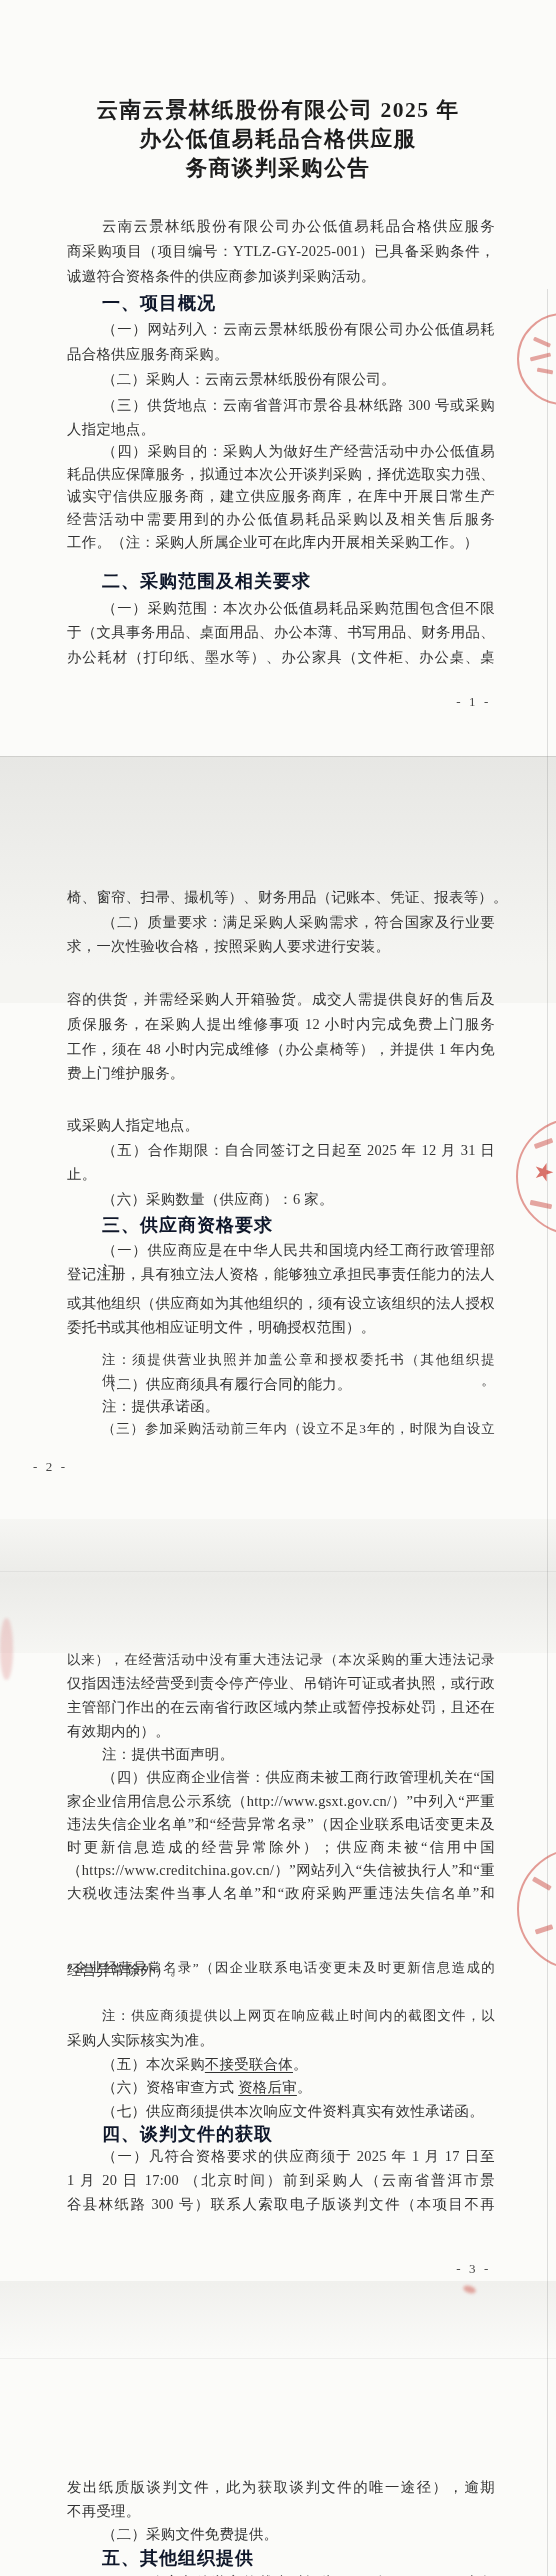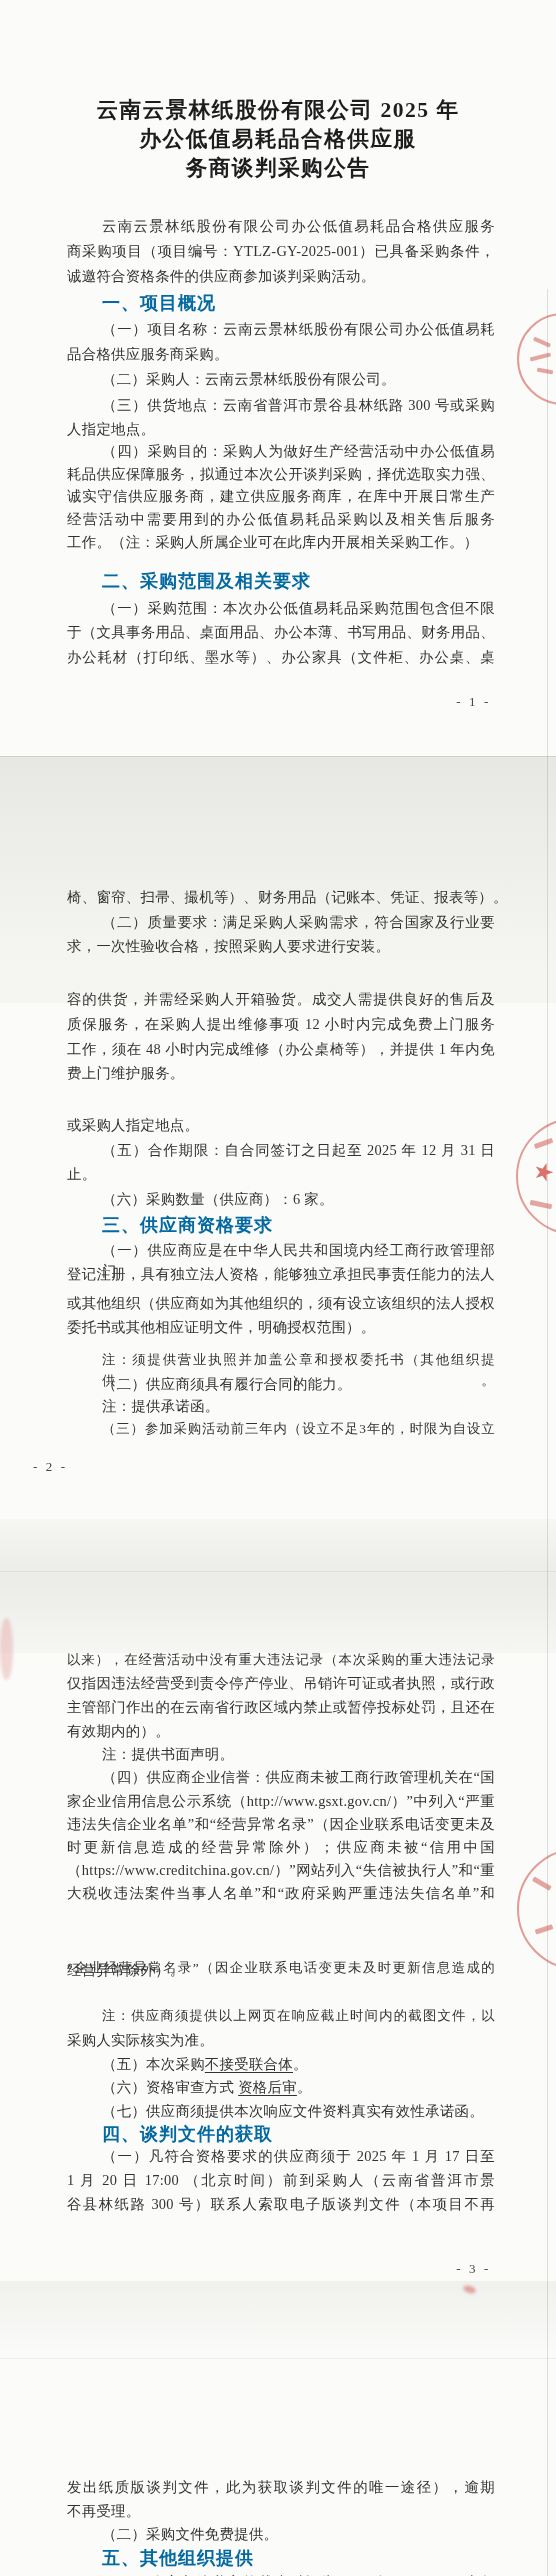--- a/index.html
+++ b/index.html
@@ -15,21 +15,21 @@
   .e2{top:1571px;background:rgba(0,0,0,.05);}
   .e3{top:2358px;background:rgba(0,0,0,.05);}
   .vline{position:absolute;left:547px;top:289px;width:1px;height:3640px;background:rgba(100,100,100,.20);z-index:1;}
   
   .t{position:absolute;z-index:3;font-size:14.4px;line-height:20.6px;letter-spacing:0.3px;white-space:nowrap;}
   .just{white-space:normal;text-align:justify;text-align-last:justify;}
   .fit{font-size:13.4px;}
   .title{position:absolute;z-index:3;left:64px;width:428px;text-align:center;white-space:pre-line;
          font-weight:bold;font-size:21.6px;line-height:29px;letter-spacing:1.5px;color:#1d1d1d;}
   .h{position:absolute;z-index:3;font-family:"Liberation Sans",sans-serif;font-weight:bold;
-     font-size:18px;line-height:23px;letter-spacing:1px;color:#0369a1;white-space:nowrap;}
+     font-size:18px;line-height:23px;letter-spacing:1px;color:#0f172a;white-space:nowrap;}
   .pn{position:absolute;z-index:3;font-size:13px;letter-spacing:2.6px;color:#454545;}
   .u{text-decoration:underline;text-underline-offset:3.1px;}
   .edge-stamp{position:absolute;z-index:4;border-radius:50%;border:2.6px solid rgba(203,60,50,.50);}
   .mk{position:absolute;background:rgba(200,60,50,.45);border-radius:1px;}
   .star-mark{position:absolute;z-index:5;color:rgba(203,55,45,.70);font-size:24px;}
   .smudge{position:absolute;z-index:2;border-radius:50%;filter:blur(1.5px);}
 </style>
 </head>
 <body>
 
@@ -45,21 +45,21 @@
 
   <div class="vline"></div>
 
   <div class="title" style="top:96px;">云南云景林纸股份有限公司 2025 年
 办公低值易耗品合格供应服
 务商谈判采购公告</div>
   <div class="t just" style="top:216px;left:102px;width:393px;">云南云景林纸股份有限公司办公低值易耗品合格供应服务</div>
   <div class="t just" style="top:241px;left:67px;width:428px;">商采购项目（项目编号：YTLZ-GY-2025-001）已具备采购条件，</div>
   <div class="t" style="top:266px;left:67px;">诚邀符合资格条件的供应商参加谈判采购活动。</div>
   <div class="h" style="top:292px;left:102px;">一、项目概况</div>
-  <div class="t just" style="top:319px;left:102px;width:393px;">（一）项目名称：云南云景林纸股份有限公司办公低值易耗</div>
+  <div class="t just" style="top:319px;left:102px;width:393px;">（一）网站列入：云南云景林纸股份有限公司办公低值易耗</div>
   <div class="t" style="top:344px;left:67px;">品合格供应服务商采购。</div>
   <div class="t" style="top:369px;left:102px;">（二）采购人：云南云景林纸股份有限公司。</div>
   <div class="t just" style="top:395px;left:102px;width:393px;">（三）供货地点：云南省普洱市景谷县林纸路 300 号或采购</div>
   <div class="t" style="top:419px;left:67px;">人指定地点。</div>
   <div class="t just" style="top:441px;left:102px;width:393px;">（四）采购目的：采购人为做好生产经营活动中办公低值易</div>
   <div class="t just" style="top:464px;left:67px;width:428px;">耗品供应保障服务，拟通过本次公开谈判采购，择优选取实力强、</div>
   <div class="t just" style="top:486px;left:67px;width:428px;">诚实守信供应服务商，建立供应服务商库，在库中开展日常生产</div>
   <div class="t just" style="top:509px;left:67px;width:428px;">经营活动中需要用到的办公低值易耗品采购以及相关售后服务</div>
   <div class="t" style="top:532px;left:67px;">工作。（注：采购人所属企业可在此库内开展相关采购工作。）</div>
   <div class="h" style="top:570px;left:102px;">二、采购范围及相关要求</div>

